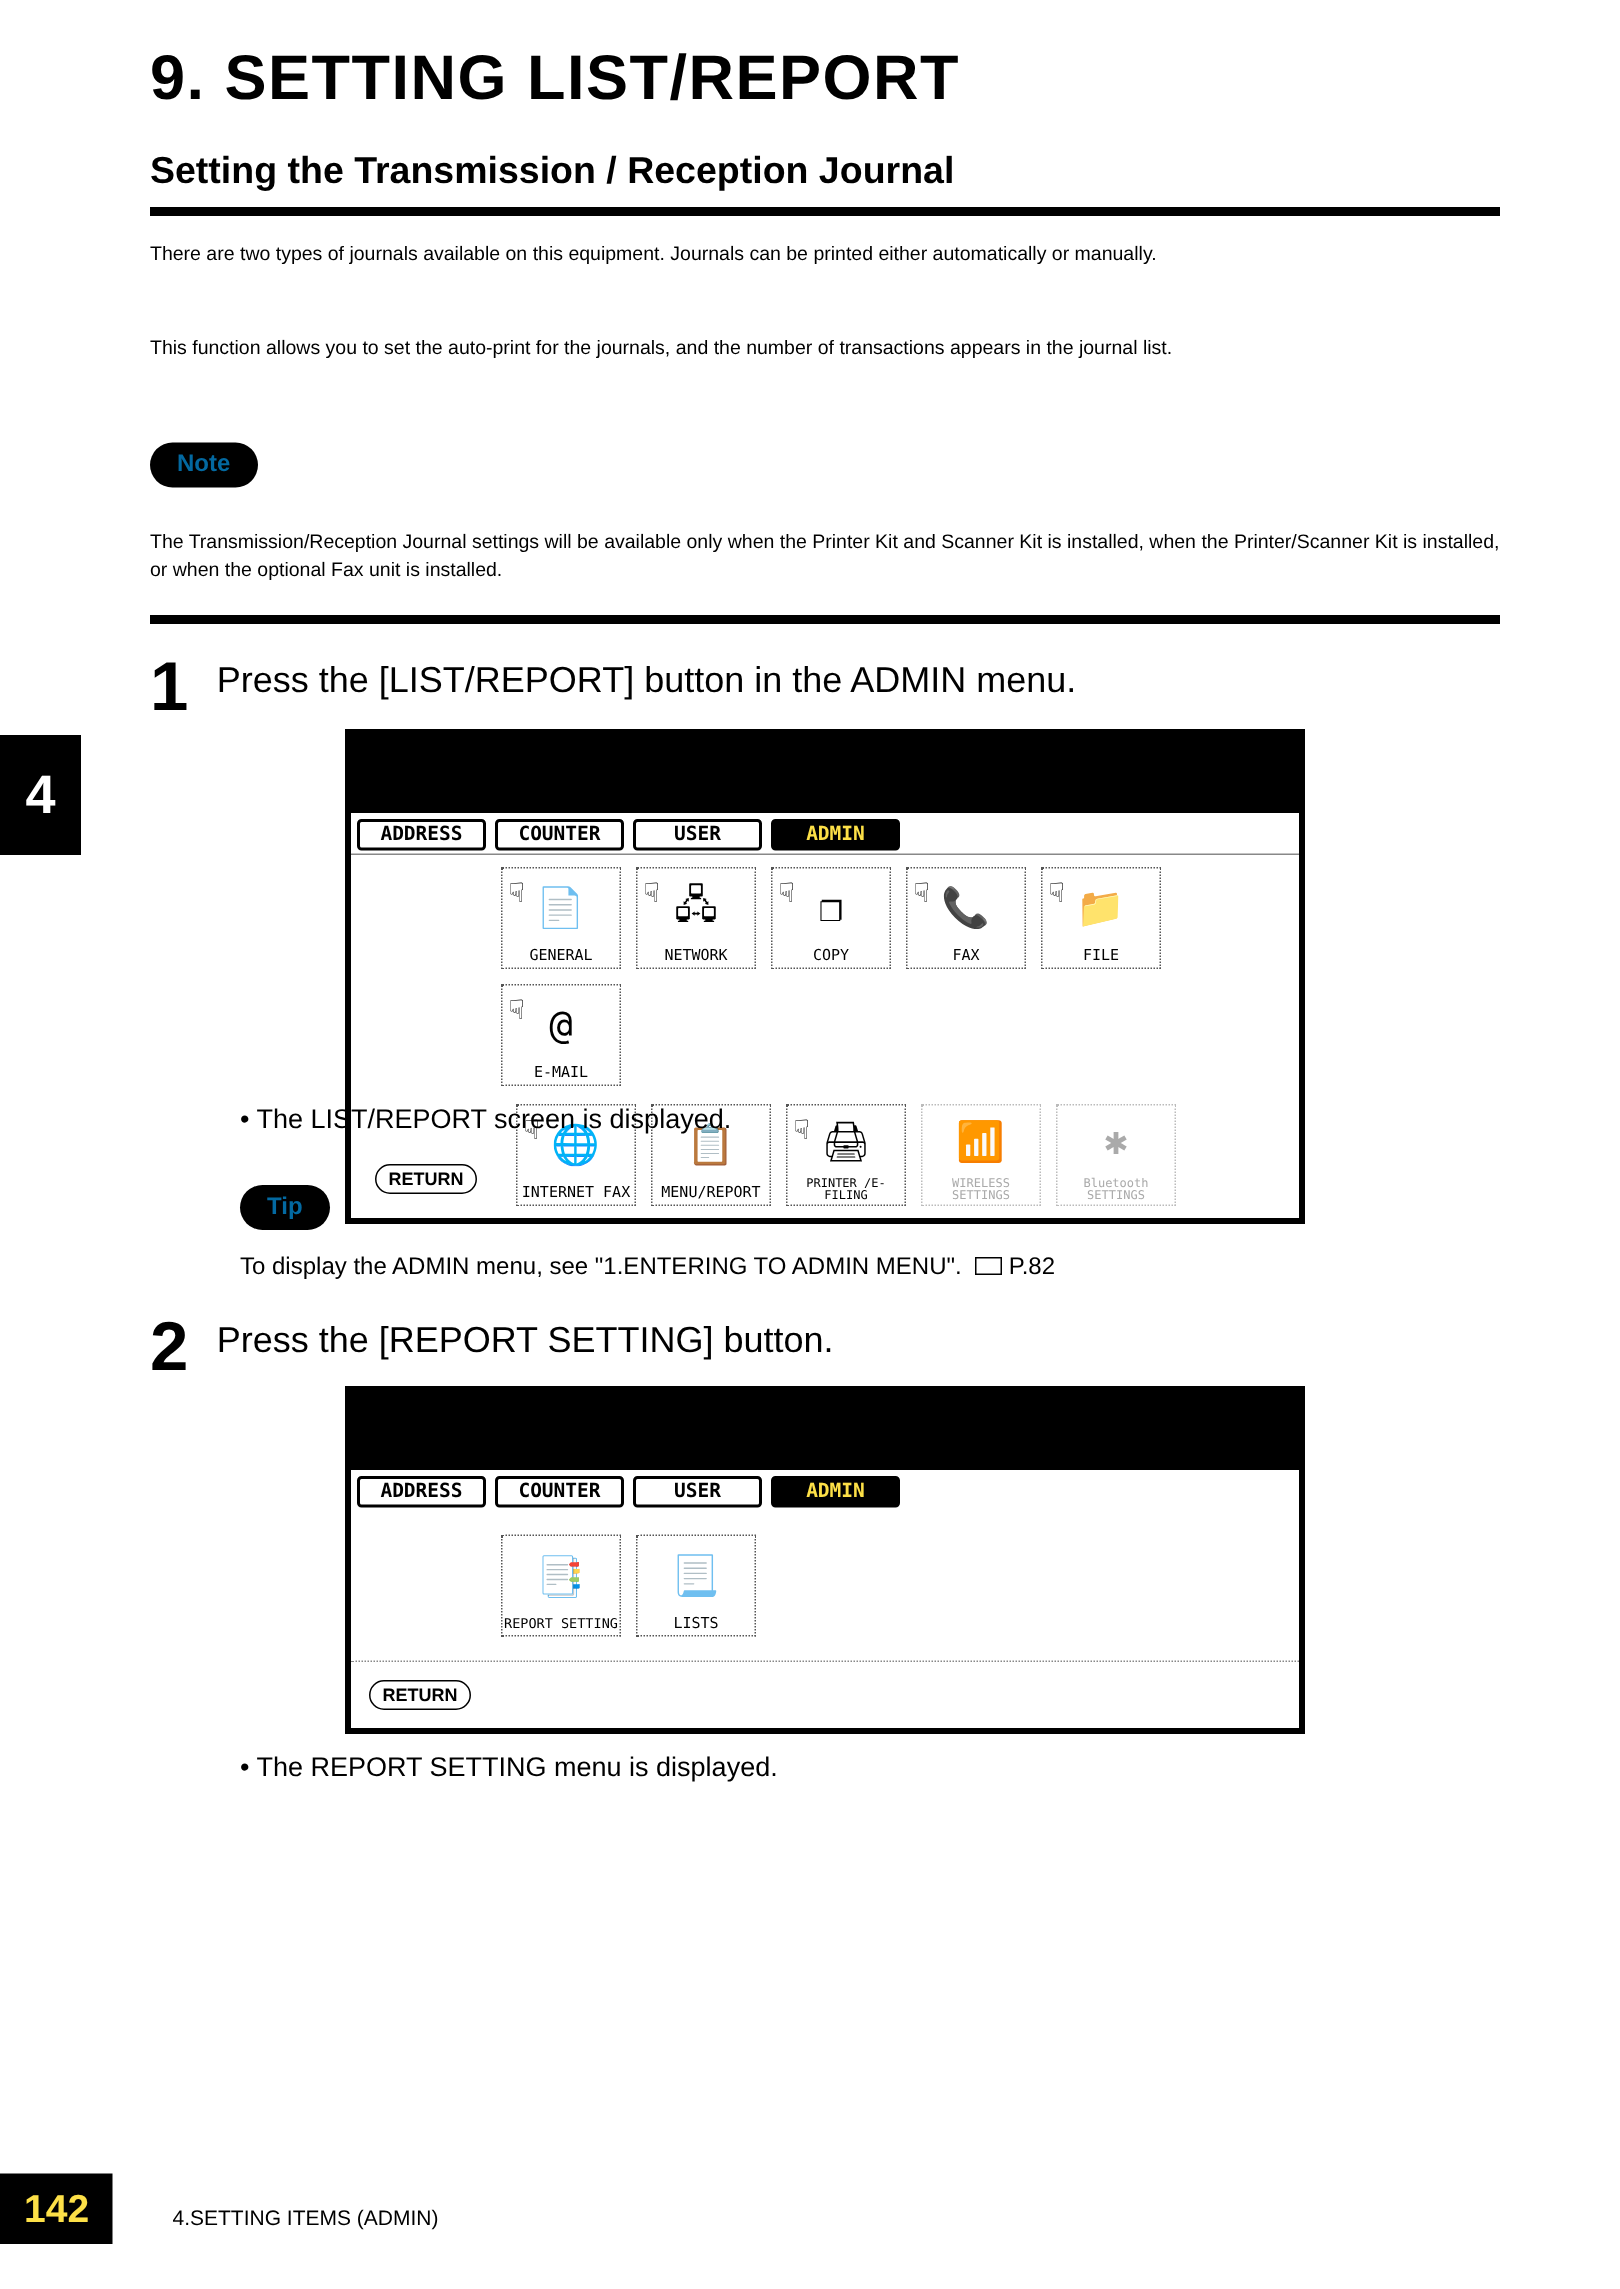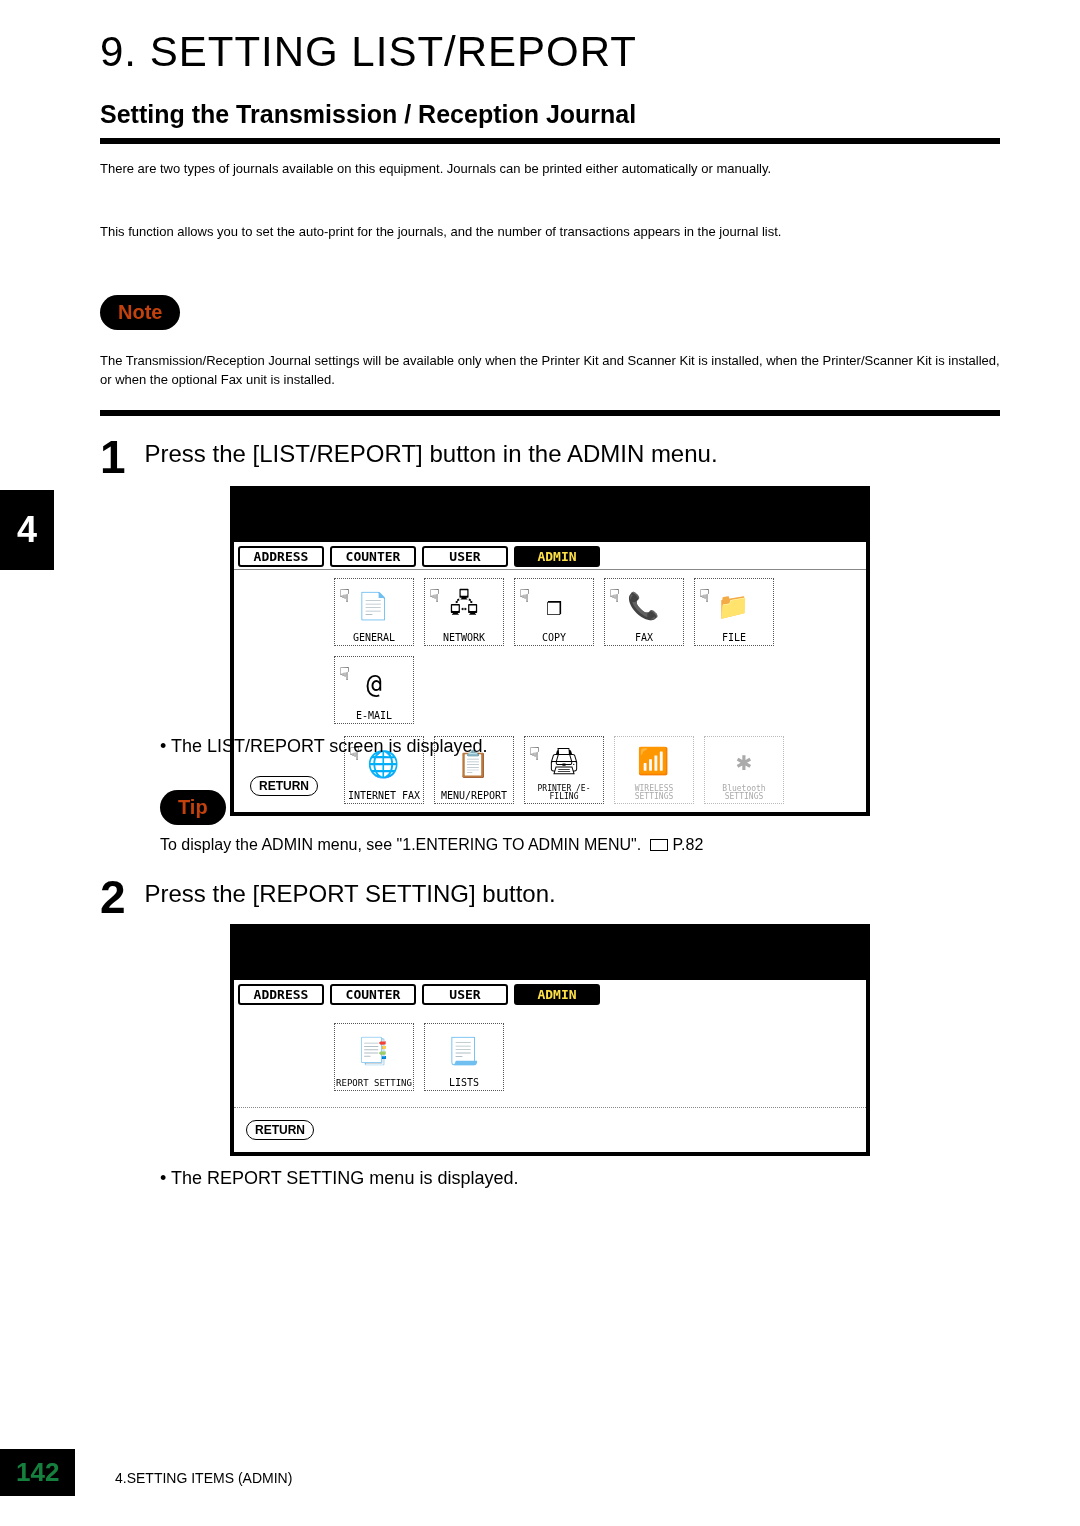--- a/index.html
+++ b/index.html
@@ -9,21 +9,21 @@
     width: 1080px;
     height: 1526px;
     position: relative;
     color: #000;
   }
   .chapter-title {
     position: absolute;
     left: 100px;
     top: 28px;
     font-size: 42px;
-    font-weight: normal;
+    font-weight: bold;
     letter-spacing: 1px;
   }
   .subheading {
     position: absolute;
     left: 100px;
     top: 100px;
     font-size: 25px;
     font-weight: bold;
   }
   .thick-rule {
@@ -50,24 +50,24 @@
   .body-text {
     position: absolute;
     left: 100px;
     width: 900px;
     font-size: 13px;
     line-height: 1.45;
   }
   .pill {
     display: inline-block;
     background: #000;
-    color: #c2410c;
+    color: #0369a1;
     padding: 6px 18px;
     border-radius: 18px;
-    font-size: 20px;
+    font-size: 16px;
     font-weight: bold;
   }
   .step-wrap {
     position: absolute;
     left: 100px;
     width: 900px;
   }
   .step-num {
     font-size: 46px;
     font-weight: bold;
@@ -168,21 +168,21 @@
     position: absolute;
     bottom: 30px;
     left: 0;
     width: 100%;
   }
   .page-badge {
     position: absolute;
     left: 0;
     bottom: 0;
     background: #000;
-    color: #15803d;
+    color: #fde047;
     font-size: 26px;
     font-weight: bold;
     padding: 8px 16px;
   }
   .footer-text {
     position: absolute;
     left: 115px;
     bottom: 10px;
     font-size: 14px;
   }

